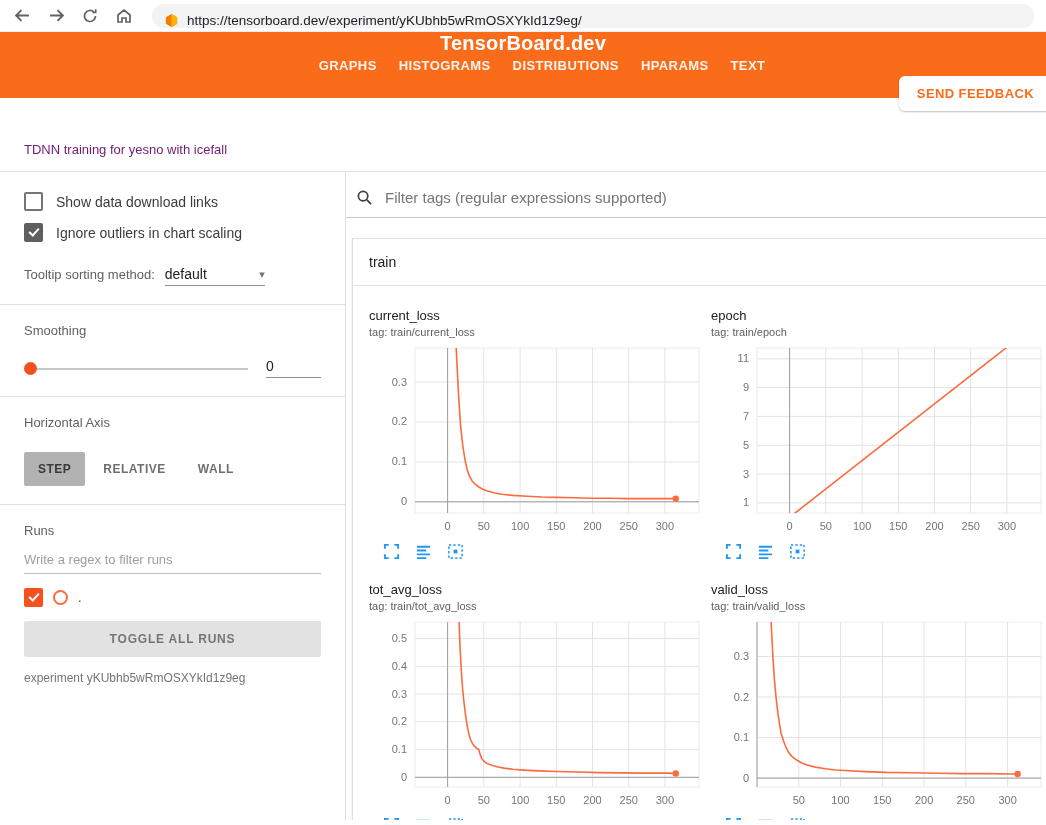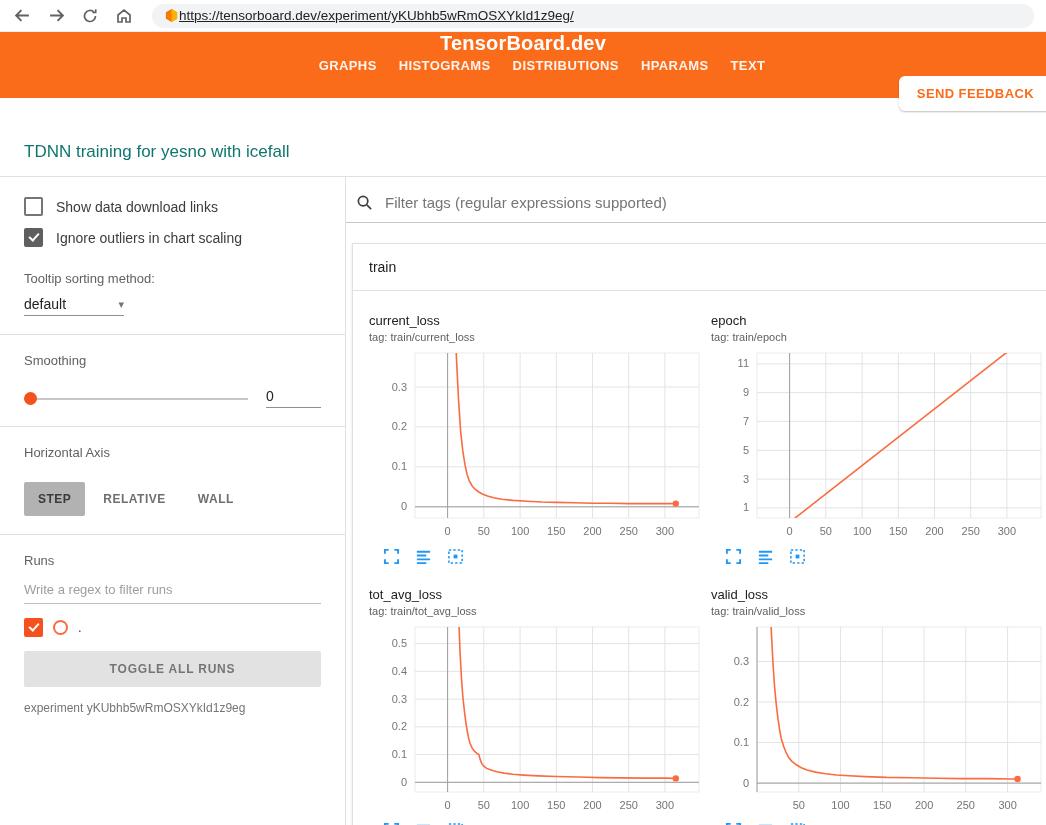--- a/index.html
+++ b/index.html
@@ -5,46 +5,46 @@
   html,body{margin:0;padding:0;}
   body{
     width:1046px;height:825px;overflow:hidden;position:relative;
     font-family:"Liberation Sans",sans-serif;background:#fff;color:#212121;
     --header-bg:#fb6c1a;--accent-blue:#2196f3;--run-color:#fb6b40;
     --checkbox-orange:#f4511e;--dark-checkbox:#5f5f5f;
   }
   
   .browser{height:32px;display:flex;align-items:center;gap:14px;padding:0 12px;background:#fff;border-bottom:1px solid #ededed;box-sizing:border-box;}
   .nav-ic{display:flex;align-items:center;justify-content:center;width:20px;height:20px;cursor:pointer;}
-  .addr{flex:1;height:24px;background:#f1f3f4;border-radius:12px;display:flex;align-items:center;padding:0 12px;margin-left:4px;text-decoration:underline;}
+  .addr{flex:1;height:24px;background:#f1f3f4;border-radius:12px;display:flex;align-items:flex-end;gap:8px;padding:0 12px;margin-left:4px;}
   .url{font-size:13.5px;color:#202124;white-space:nowrap;}
   
   .topbar{height:66px;background:var(--header-bg);display:flex;align-items:center;padding:0 24px;position:relative;box-sizing:border-box;flex-direction:column;}
   .brand{color:#fff;font-size:20px;font-weight:bold;letter-spacing:.2px;}
   .tabs{display:flex;height:66px;margin-left:38px;}
   .tab{display:flex;align-items:center;height:100%;box-sizing:border-box;padding:3px 11px 0 11px;border-bottom:3px solid transparent;
        color:rgba(255,255,255,.92);font-size:13px;font-weight:bold;letter-spacing:.4px;cursor:pointer;}
   .tab.active{color:#fff;border-bottom-color:#fff;}
   .feedback{margin-left:auto;margin-right:-30px;background:#fff;color:var(--header-bg);border:none;border-radius:6px;
             padding:10px 18px;font-family:inherit;font-size:13px;font-weight:bold;letter-spacing:.4px;white-space:nowrap;
             box-shadow:0 1px 2px rgba(0,0,0,.25);cursor:pointer;}
   
   .desc-row{padding:44px 24px 14px 24px;border-bottom:1px solid #e0e0e0;}
-  .desc{font-size:17px;color:#0f766e;}
+  .desc{font-size:13px;color:#701a75;}
   
   .content{display:flex;height:648px;overflow:hidden;}
   .sidebar{width:346px;box-sizing:border-box;padding:20px 24px;border-right:1px solid #e0e0e0;overflow:hidden;flex-shrink:0;}
   .main{flex:1;overflow:hidden;}
   
   .cb-row{display:flex;align-items:center;gap:13px;margin-bottom:12px;font-size:14px;color:#3c3c3c;cursor:pointer;}
   .cb{width:15px;height:15px;border:2px solid #757575;border-radius:2px;box-sizing:content-box;position:relative;flex-shrink:0;background:#fff;}
   .cb.checked{background:var(--dark-checkbox);border-color:var(--dark-checkbox);}
   .cb.orange.checked{background:var(--checkbox-orange);border-color:var(--checkbox-orange);}
   .cb.checked::after{content:"";position:absolute;left:4.5px;top:1px;width:4px;height:8px;border-right:2px solid #fff;border-bottom:2px solid #fff;transform:rotate(42deg);}
-  .tooltip-row{display:flex;align-items:baseline;gap:10px;margin-top:24px;flex-direction:column;}
+  .tooltip-row{display:flex;align-items:baseline;gap:10px;margin-top:24px;}
   .lbl{font-size:13px;color:#616161;}
   .select{min-width:100px;border-bottom:1px solid #8f8f8f;display:flex;justify-content:space-between;align-items:center;
           padding-bottom:3px;font-size:14px;color:#212121;cursor:pointer;text-align:right;}
   .caret{color:#757575;font-size:11px;}
   .hr{height:1px;background:#e0e0e0;margin:18px -24px;}
   .slider-row{display:flex;align-items:center;gap:18px;margin-top:20px;}
   .slider{flex:1;height:13px;position:relative;cursor:pointer;}
   .slider::before{content:"";position:absolute;left:0;right:0;top:6px;height:2px;background:#c7c7c7;}
   .thumb{position:absolute;left:0;top:0;width:13px;height:13px;border-radius:50%;background:var(--checkbox-orange);}
   .sm-val{width:55px;border-bottom:1px solid #8f8f8f;font-size:14px;color:#212121;padding-bottom:3px;cursor:text;}

